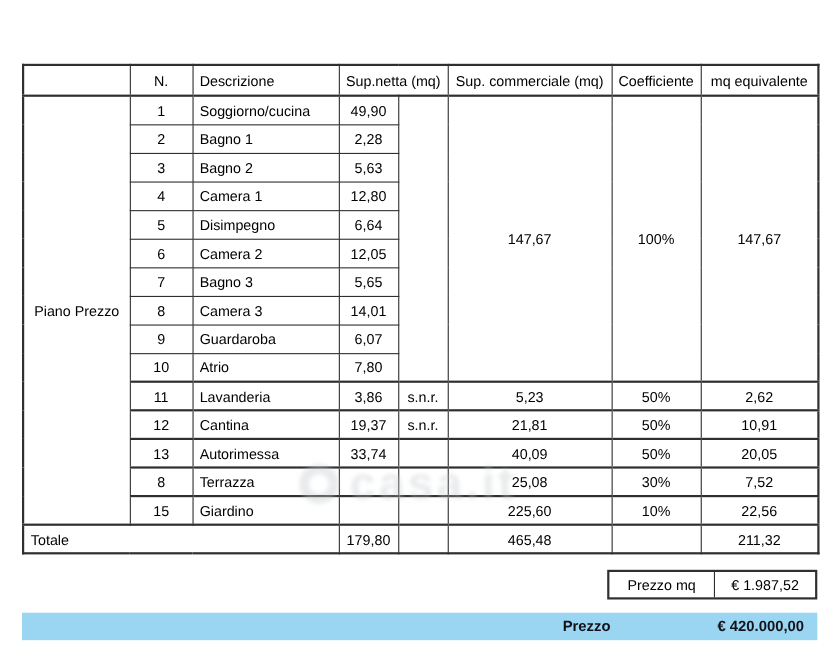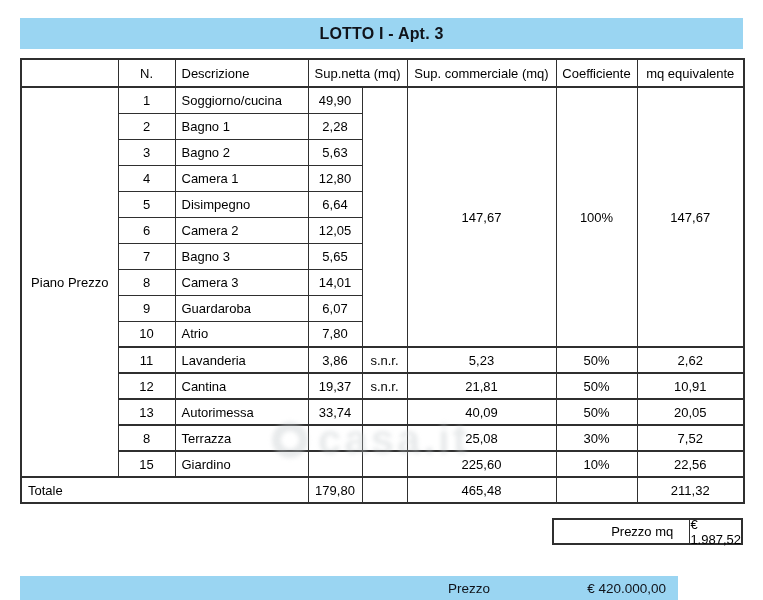--- a/index.html
+++ b/index.html
@@ -25,45 +25,42 @@
     font-weight:normal; height:26px; white-space:nowrap; overflow:hidden;
   }
   .surface th { height:28px; border-bottom-width:2px; }
   .surface .left { text-align:left; padding-left:6px; }
   .surface tr.thick td { border-top-width:2px; }
 
   .pm-box {
     position:absolute; left:552px; top:518px; width:191px; height:27px;
     border:2px solid var(--border); display:flex; font-size:13px; background:#fff;
   }
-  .pm-label { width:96px; border-right:1px solid var(--border); display:flex; align-items:center; justify-content:center;margin-left:41px; }
+  .pm-label { width:96px; border-right:1px solid var(--border); display:flex; align-items:center; justify-content:center; }
   .pm-value { flex:1; display:flex; align-items:center; justify-content:center; }
 
   .prezzo-bar {
-    position:absolute; left:20px; top:576px; width:658px; height:25px;
-    background:var(--accent); font-weight:normal; font-size:13.5px; color:#10131a;
+    position:absolute; left:20px; top:557px; width:723px; height:25px;
+    background:var(--accent); font-weight:bold; font-size:13.5px; color:#10131a;
   }
   .prezzo-label { position:absolute; right:188px; top:0; height:100%; display:flex; align-items:center; }
   .prezzo-value { position:absolute; right:12px; top:0; height:100%; display:flex; align-items:center; }
 
   .watermark {
     position:absolute; left:272px; top:416px; display:flex; align-items:center; gap:10px;
     opacity:.38; filter:blur(2px); pointer-events:none; z-index:5;
   }
   .wm-ring { width:36px; height:36px; border:9px solid #c3c9cc; border-radius:50%; }
   .wm-text { font-size:42px; font-weight:bold; color:#c3c9cc; letter-spacing:3px; }
 </style>
 </head>
 <body>
 
 <div class="page">
 
-  <div class="title-bar">
-    <span>LOTTO I - Apt. 3</span>
-  </div>
 
   <table class="surface">
     <colgroup>
       <col style="width:97px">
         <col style="width:57px">
         <col style="width:133px">
       <col style="width:54px">
         <col style="width:45px">
         <col style="width:149px">
       <col style="width:81px">

